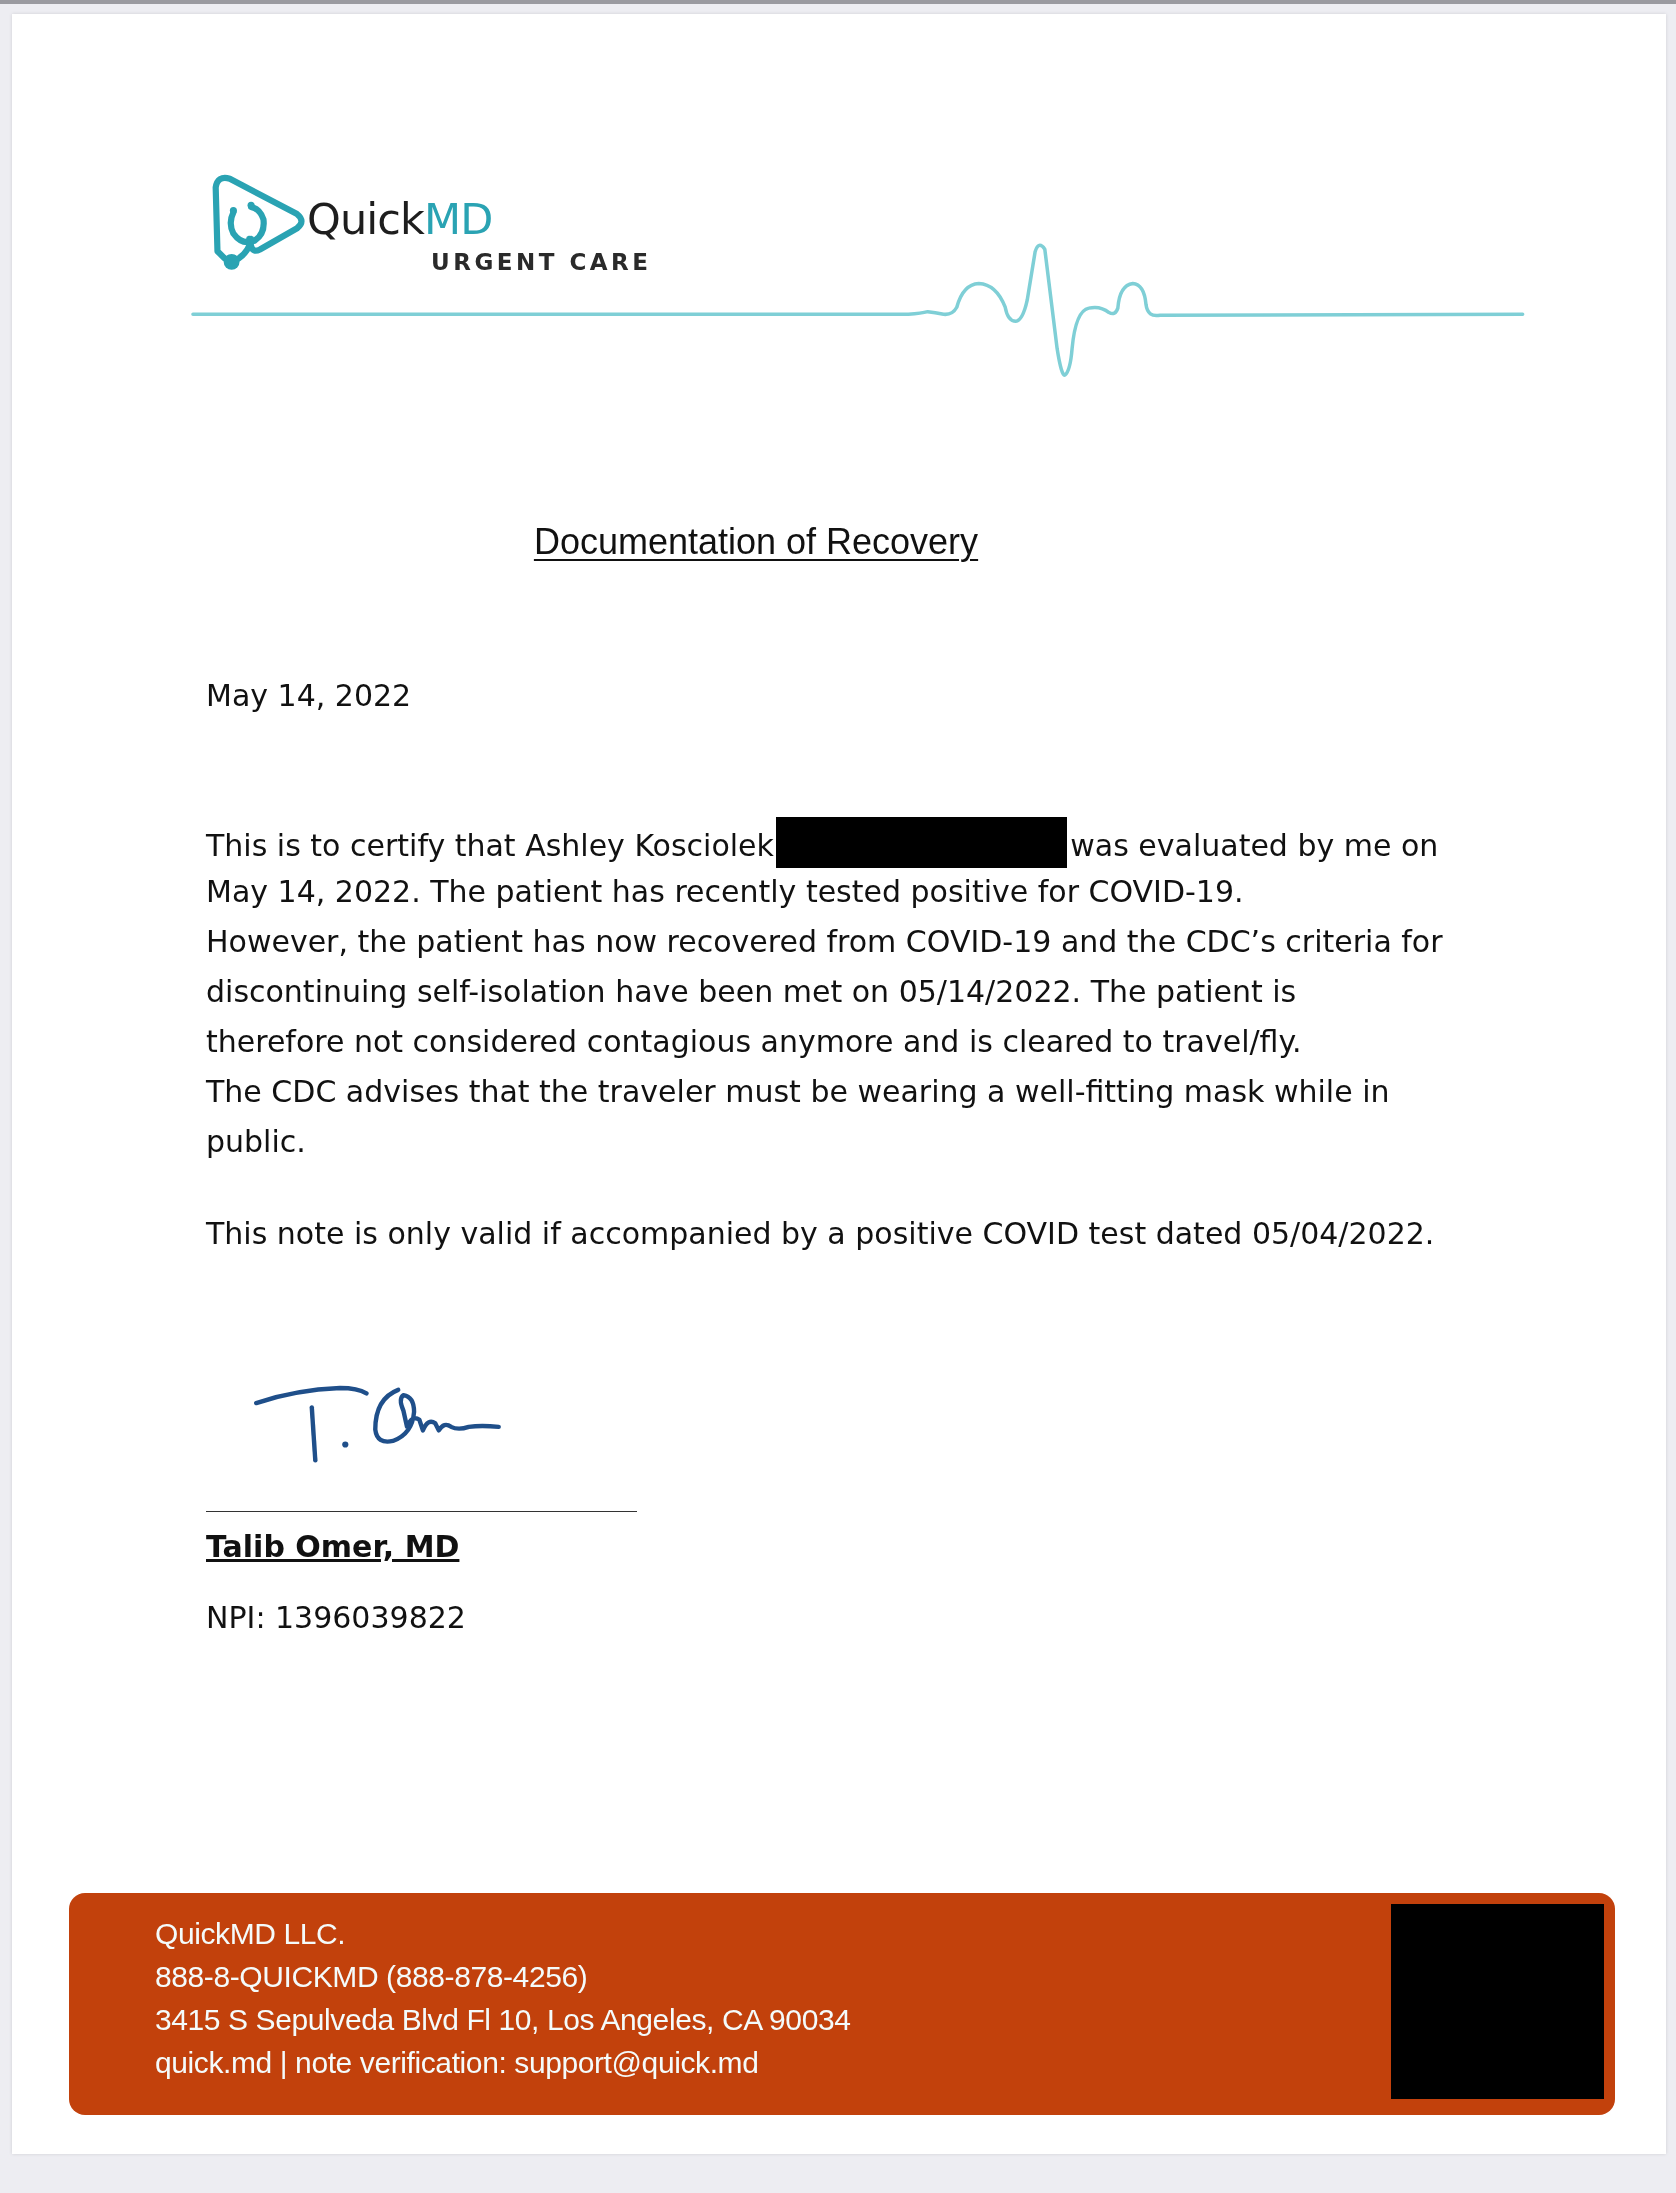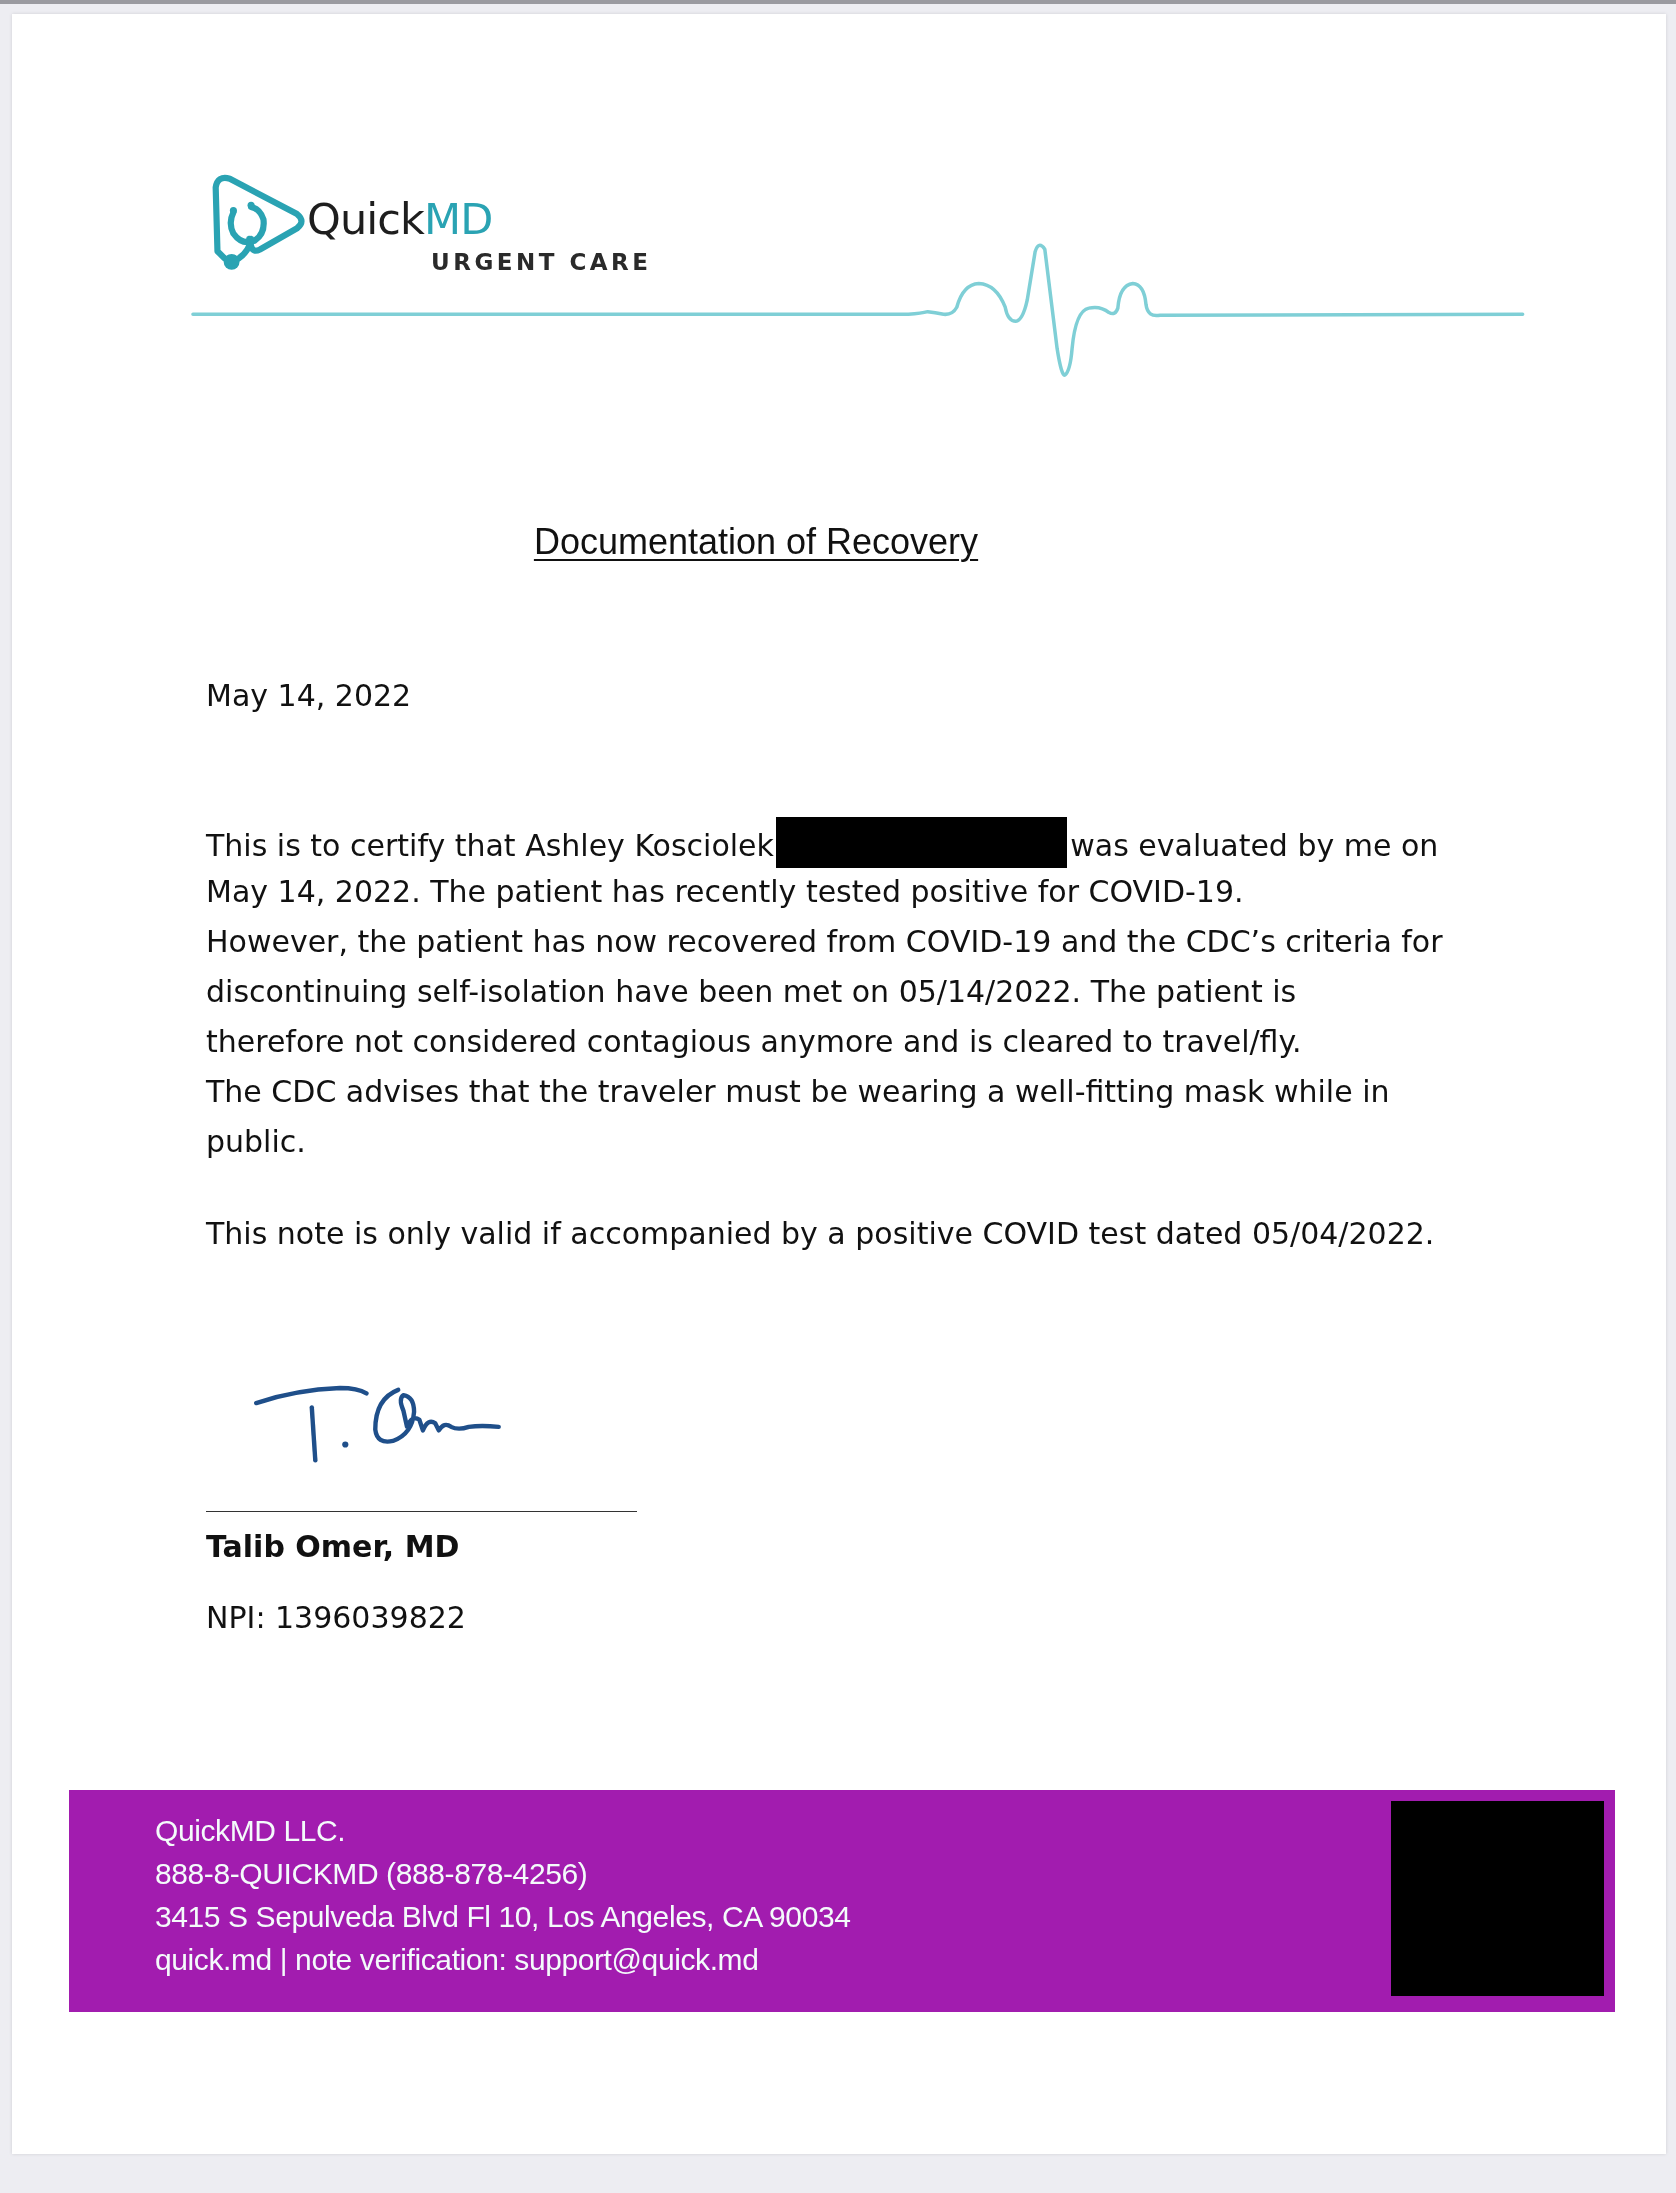--- a/index.html
+++ b/index.html
@@ -51,25 +51,26 @@
   .redact-name {
     display: inline-block; width: 291px; height: 51px; background: #000;
     vertical-align: -12.4px; margin: 0 3.5px 0 1.8px;
   }
   .note { left: 206px; top: 1216px; }
   .signature { left: 243px; top: 1372px; width: 388px; height: 115px; }
   .sig-line {
     left: 206px; top: 1511px; width: 431px; height: 0;
     border-top: 1.8px solid #333;
   }
-  .signer-name { left: 206px; top: 1529px; font-weight: bold; }
+  .signer-name { left: 206px; top: 1529px; font-weight: bold; text-decoration: underline; }
   .npi { left: 206px; top: 1600px; }
   .footer {
-    left: 69px; top: 1790px; width: 1546px; height: 222px;
-    background: #a21caf;
+    left: 69px; top: 1893px; width: 1546px; height: 222px;
+    background: #c2410c;
+    border-radius: 16px;
   }
   .footer-text {
     position: absolute; left: 86px; top: 19.4px;
     font-family: "Liberation Sans", sans-serif;
     font-size: 30px; line-height: 43px; color: #f4fbfb;
     letter-spacing: -0.4px;
   }
   .footer-text .fl { display: block; white-space: nowrap; }
   .footer-redact {
     position: absolute; left: 1322px; top: 10.6px; width: 213px; height: 195px;

